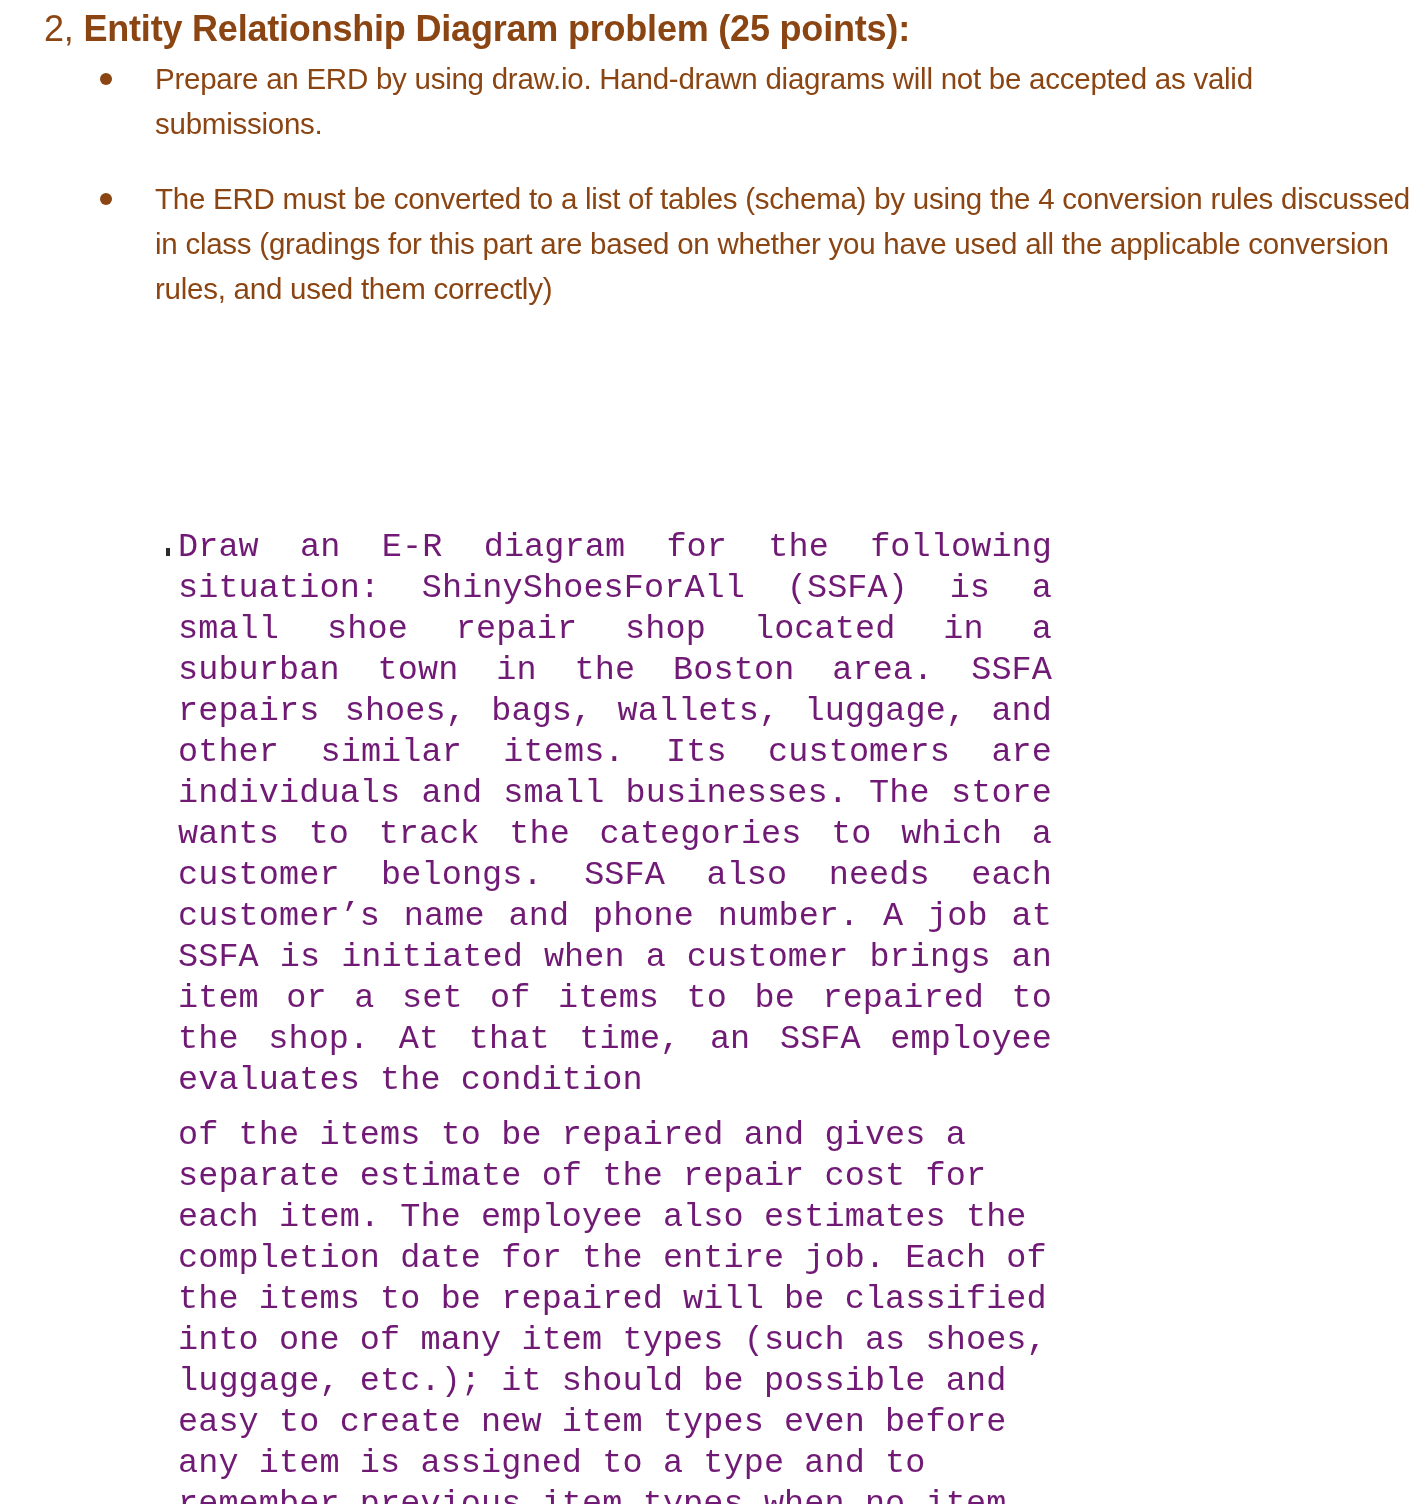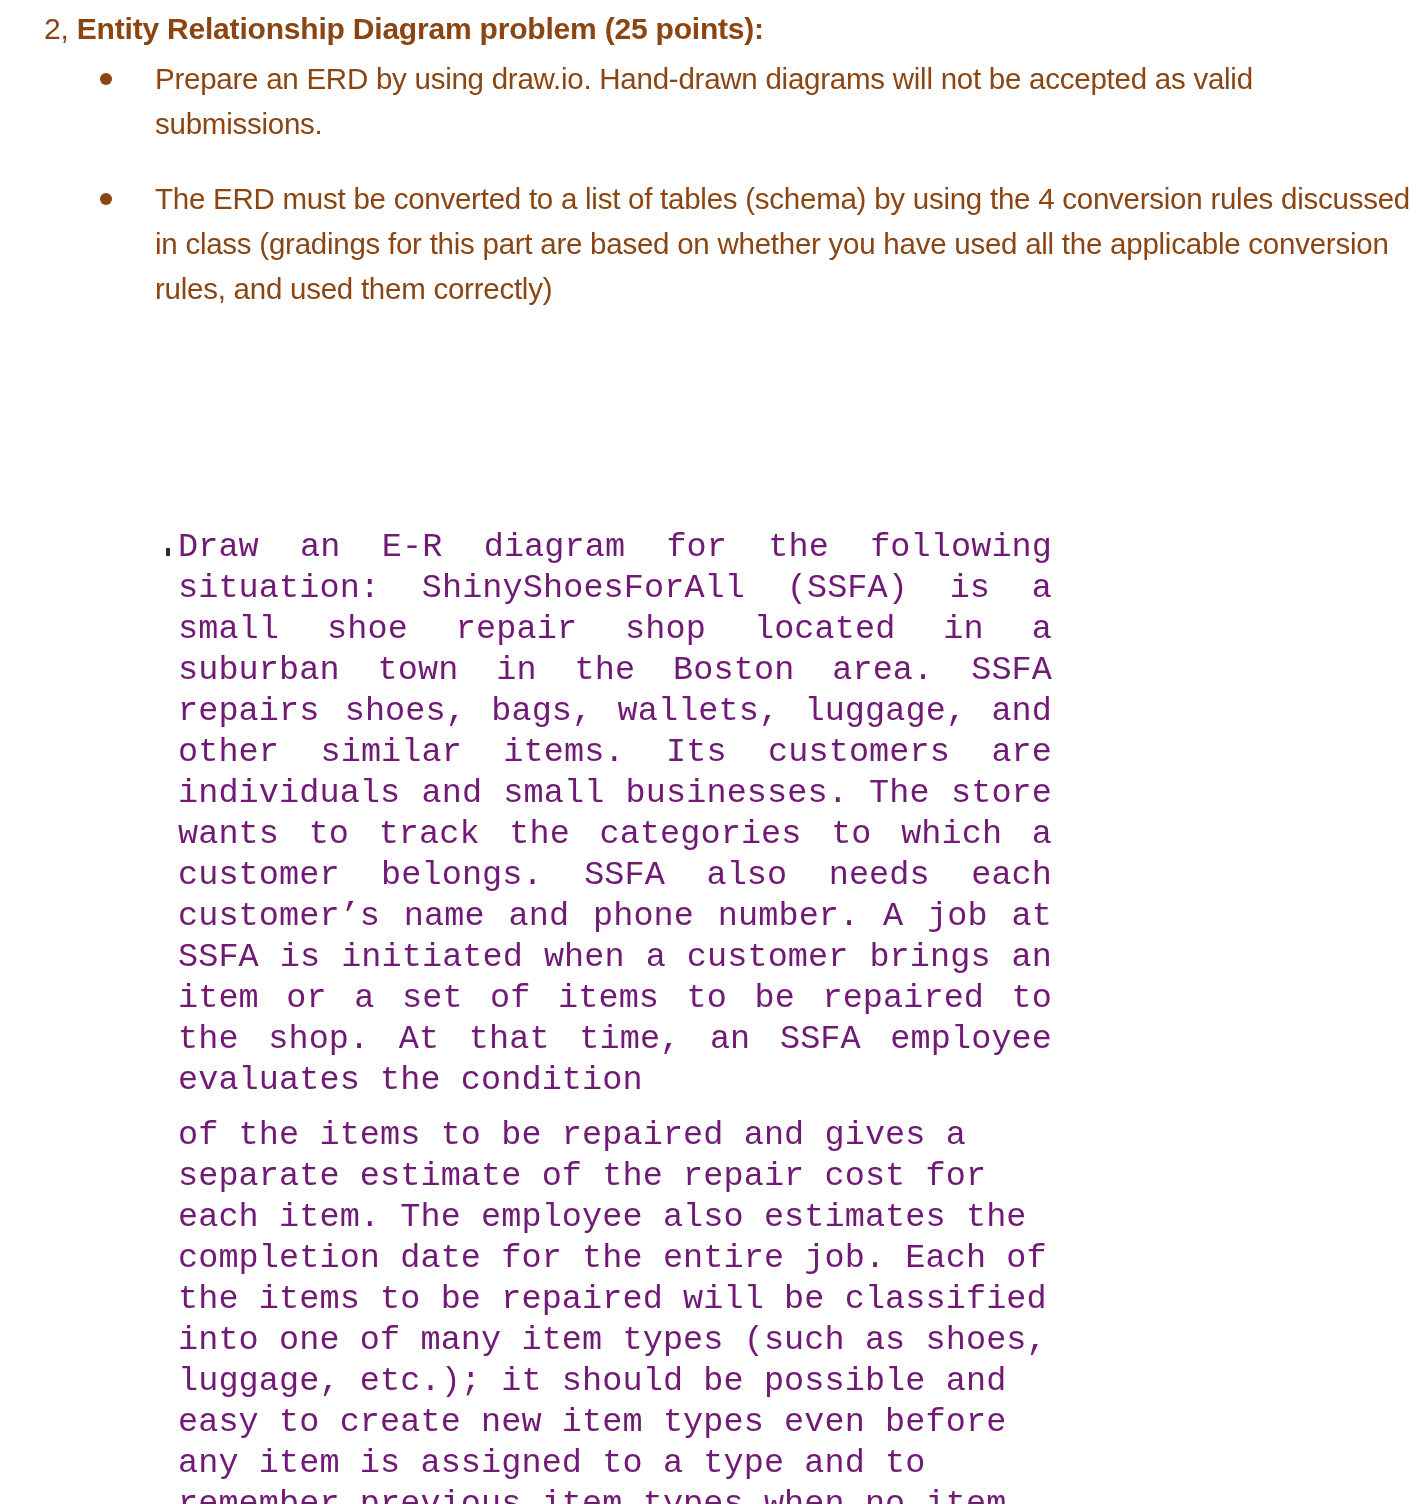--- a/index.html
+++ b/index.html
@@ -22,21 +22,21 @@
     left: 0;
     top: 0;
     width: 1426px;
     color: #8B4513;
   }
 
   .q-heading {
     position: absolute;
     left: 44px;
     top: 10px;
-    font-size: 30px;
+    font-size: 36px;
     line-height: 38px;
     white-space: nowrap;
     letter-spacing: -0.2px;
   }
   .q-heading .q-num {
     font-weight: 400;
   }
   .q-heading .q-title {
     font-weight: 700;
   }

